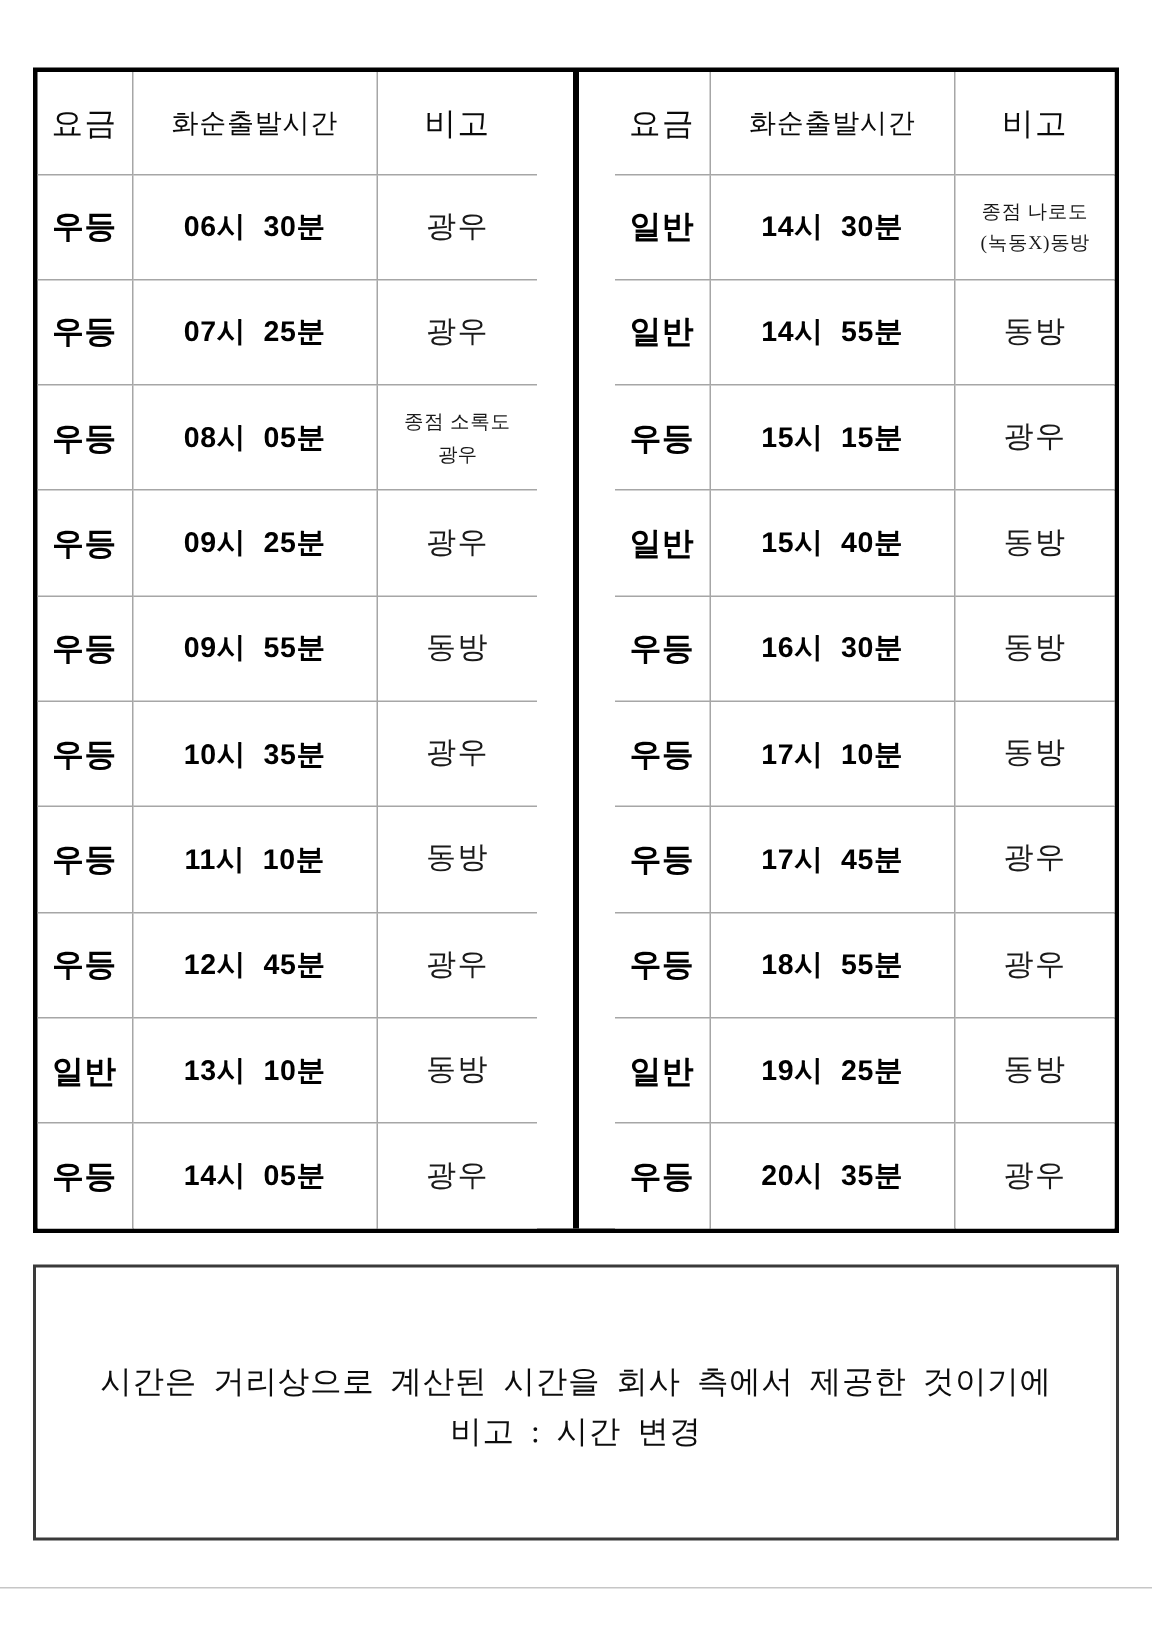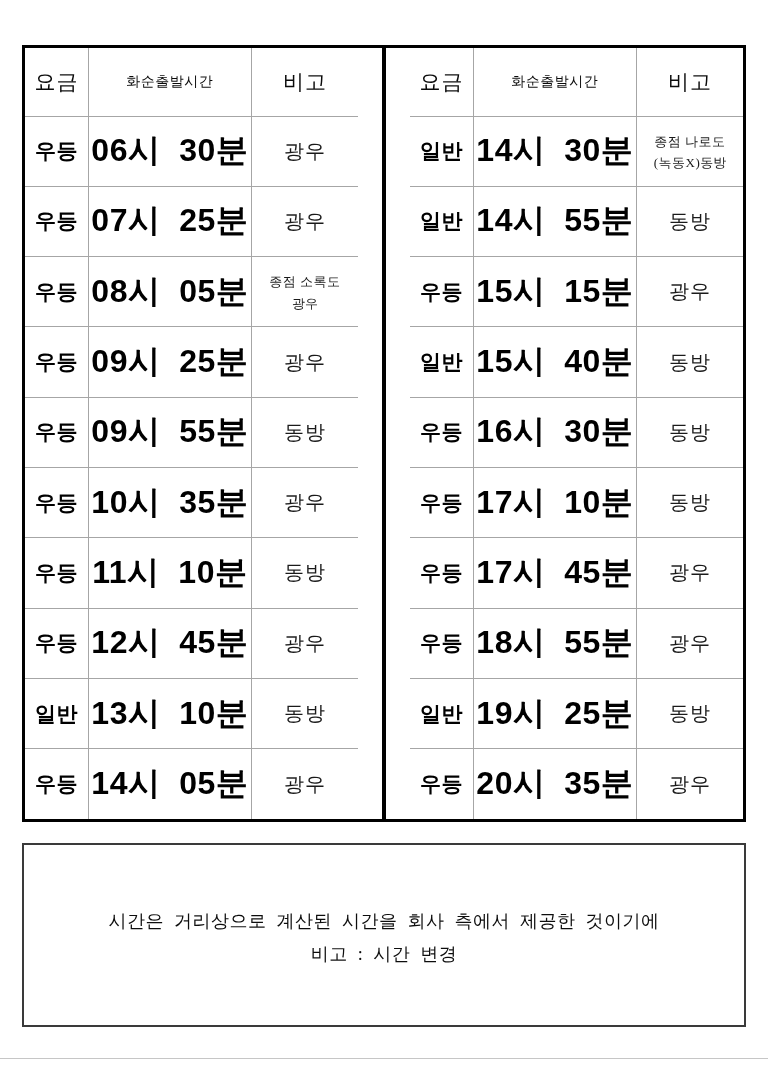--- a/index.html
+++ b/index.html
@@ -44,24 +44,24 @@
   .half-table tr:last-child td { border-bottom: none; }
 
   .half-table thead tr { height: 68px; }
   .half-table tbody tr { height: 70px; margin-left: 44px; }
 
   .col-fare { width: 19%; }
   .col-time { width: 49%; }
   .col-note { width: 32%; }
 
   th.hdr { font-weight: 500; font-size: 21px; letter-spacing: 1px; color: #0a0a0a; }
-  th.hdr-time { font-size: 14px; letter-spacing: 0.5px; }
+  th.hdr-time { font-size: 18px; letter-spacing: 0.5px; }
 
   td.fare { font-weight: 700; font-size: 21px; letter-spacing: 0.5px; color: #000; }
-  td.time { font-weight: 700; font-size: 32px; white-space: pre; letter-spacing: 0.5px; color: #000; }
+  td.time { font-weight: 700; font-size: 19px; white-space: pre; letter-spacing: 0.5px; color: #000; }
   td.note { font-family: "Liberation Serif", serif; color: #1a1a1a; }
   td.note .note-line { line-height: 1.35; }
   .seg-n  { font-size: 20px; letter-spacing: 1px; }
   .seg-s  { font-size: 13px; letter-spacing: 0.5px; }
   .seg-xs { font-size: 13px; }
 
   
   .notice-box {
     position: absolute;
     left: 22px; top: 843px;
@@ -69,21 +69,21 @@
     border: 2px solid #3a3a3a;
     background: #ffffff;
     display: flex;
     flex-direction: column;
     justify-content: center;
     align-items: center;
     padding-top: 6px;
   }
   .notice-line {
     font-family: "Liberation Serif", serif;
-    font-size: 18px;
+    font-size: 21px;
     line-height: 33px;
     color: #0d0d0d;
     word-spacing: 5px;
     letter-spacing: 0.5px;
     white-space: nowrap;
   }
 
   
   .footer-hairline {
     position: absolute;

